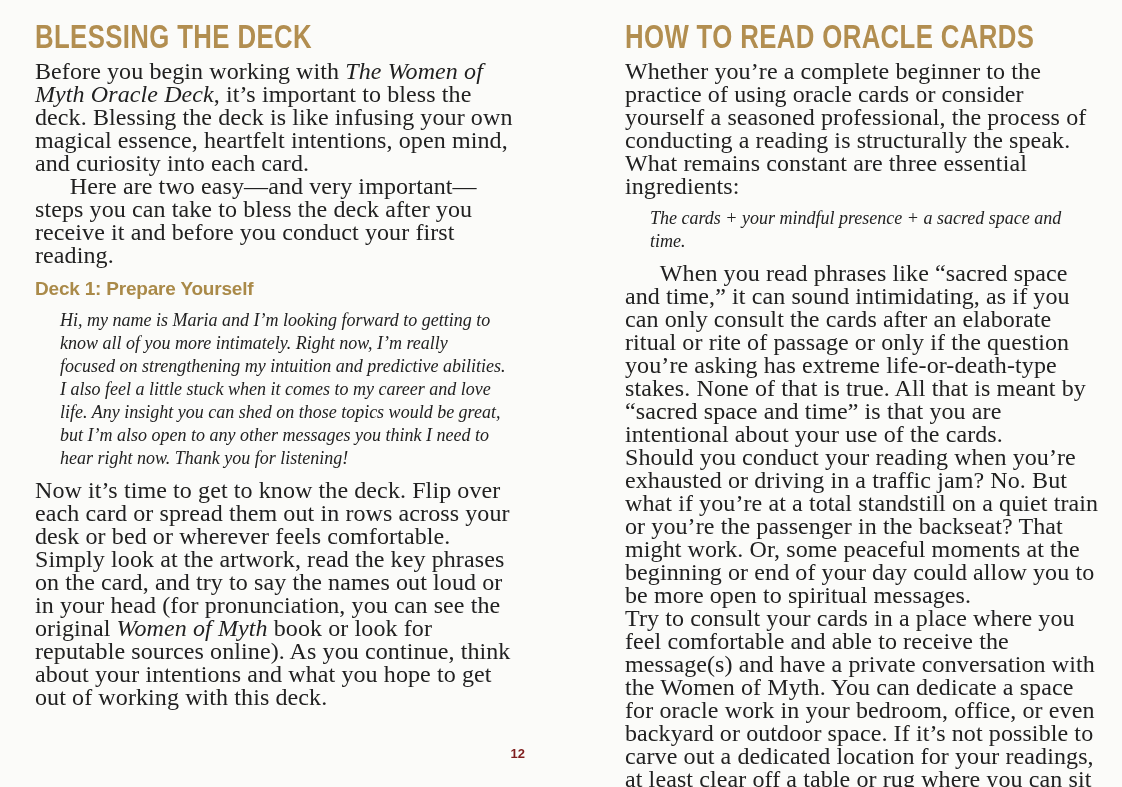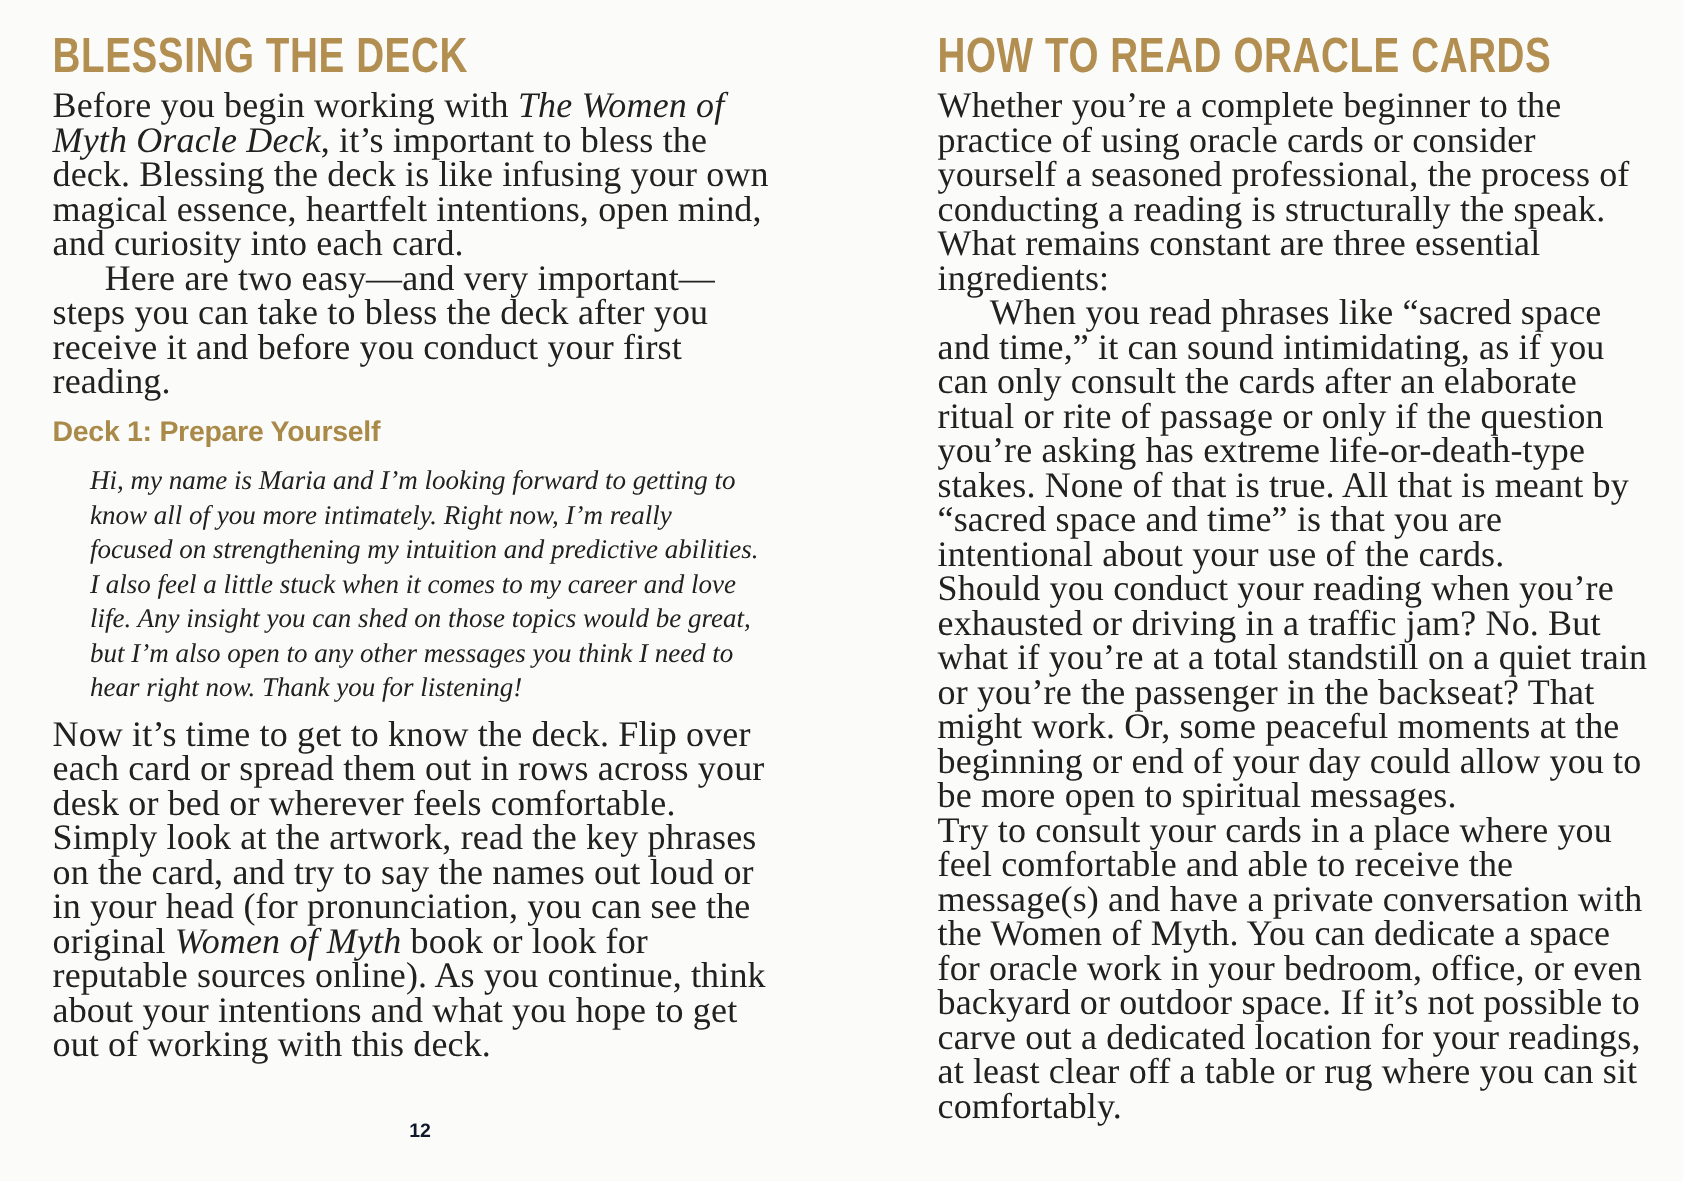--- a/index.html
+++ b/index.html
@@ -57,25 +57,25 @@
     font-style: italic;
     font-size: 18px;
     line-height: 23px;
     margin: 9px 18px 9px 25px;
   }
   .page-number {
     position: absolute;
     top: 726px;
     left: 0;
     width: 100%;
-    text-align: center;
+    text-align: right;
     font-family: "Liberation Sans", sans-serif;
     font-weight: 700;
     font-size: 13px;
-    color: #0f172a;
+    color: #7f1d1d;
   }
 </style>
 </head>
 <body>
 
 <div class="spread">
 
   <div class="page page-left">
     <h1 class="page-title">BLESSING THE DECK</h1>
 
@@ -90,20 +90,21 @@
     <p class="body-para"><span>Now it’s time to get to know the deck. Flip over each card or spread them out in rows across your desk or bed or wherever feels comfortable. Simply look at the artwork, read the key phrases on the card, and try to say the names out loud or in your head (for pronunciation, you can see the original </span><i>Women of Myth</i><span> book or look for reputable sources online). As you continue, think about your intentions and what you hope to get out of working with this deck.</span></p>
 
     <div class="page-number">12</div>
   </div>
 
   <div class="page page-right">
     <h1 class="page-title">HOW TO READ ORACLE CARDS</h1>
 
     <p class="body-para">Whether you’re a complete beginner to the practice of using oracle cards or consider yourself a seasoned professional, the process of conducting a reading is structurally the speak. What remains constant are three essential ingredients:</p>
 
+    <div class="block-quote">The cards + your mindful presence + a sacred space and time.</div>
 
     <p class="body-para indent">When you read phrases like “sacred space and time,” it can sound intimidating, as if you can only consult the cards after an elaborate ritual or rite of passage or only if the question you’re asking has extreme life-or-death-type stakes. None of that is true. All that is meant by “sacred space and time” is that you are intentional about your use of the cards.</p>
 
     <p class="body-para">Should you conduct your reading when you’re exhausted or driving in a traffic jam? No. But what if you’re at a total standstill on a quiet train or you’re the passenger in the backseat? That might work. Or, some peaceful moments at the beginning or end of your day could allow you to be more open to spiritual messages.</p>
 
     <p class="body-para">Try to consult your cards in a place where you feel comfortable and able to receive the message(s) and have a private conversation with the Women of Myth. You can dedicate a space for oracle work in your bedroom, office, or even backyard or outdoor space. If it’s not possible to carve out a dedicated location for your readings, at least clear off a table or rug where you can sit comfortably.</p>
 
   </div>
 
 </div>

